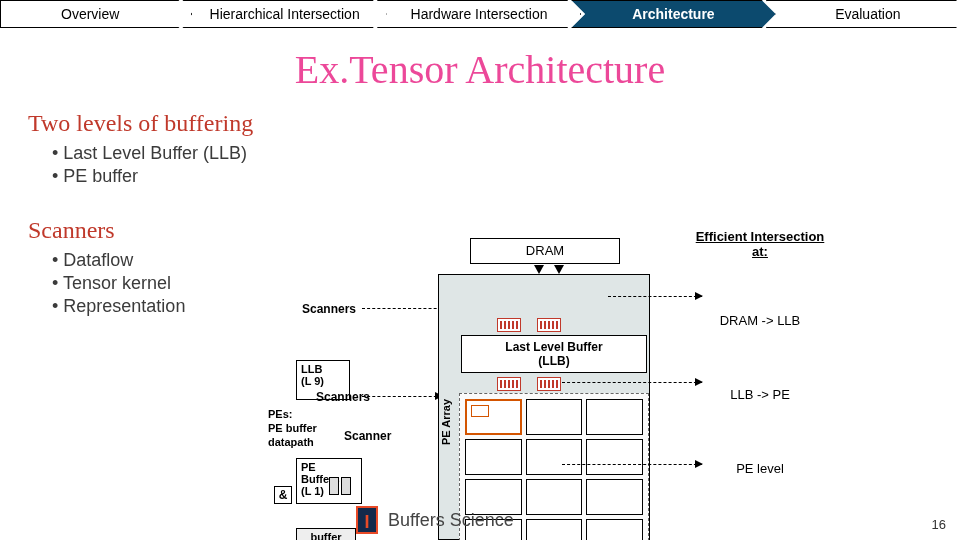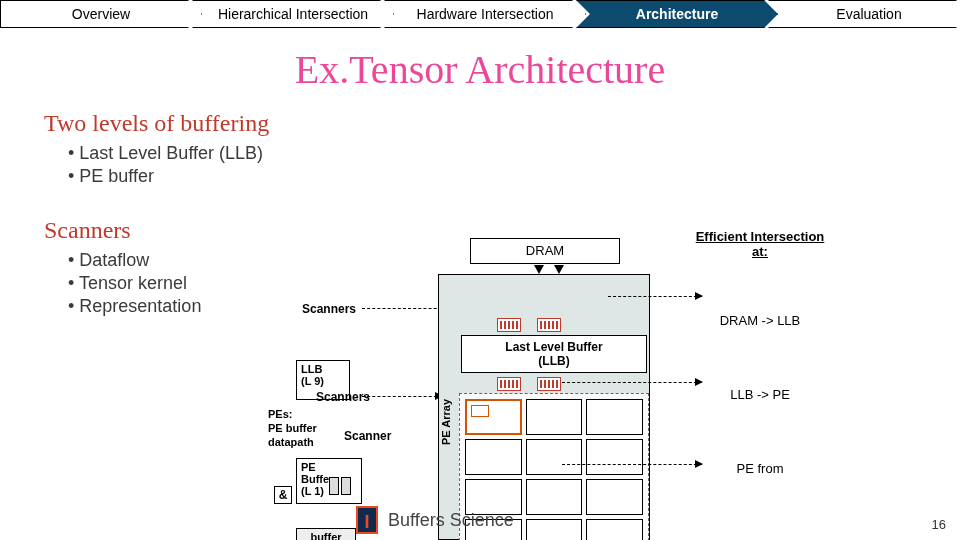--- a/index.html
+++ b/index.html
@@ -23,36 +23,36 @@
     border: 1px solid #000;
     background: #fff;
     text-align: center;
     line-height: 26px;
     font-size: 14px;
     position: relative;
     margin-right: -10px;
     clip-path: polygon(0 0, calc(100% - 14px) 0, 100% 50%, calc(100% - 14px) 100%, 0 100%, 14px 50%);
     padding: 0 18px;
   }
-  .nav-item:first-child { clip-path: polygon(0 0, calc(100% - 14px) 0, 100% 50%, calc(100% - 14px) 100%, 0 100%); }
+  .nav-item:first-child { clip-path: polygon(0 0, calc(100% - 14px) 0, 100% 50%, calc(100% - 14px) 100%, 0 100%); padding-left: 6px; }
   .nav-item.active {
     background: #0c4a6e;
     color: #fff;
     font-weight: 700;
     text-align: center;
   }
   .title {
     text-align: center;
     font-size: 40px;
     color: #ec4899;
     font-weight: 400;
     margin: 18px 2px 14px;
     font-family: Georgia, serif;
   }
-  .content { position: absolute; top: 110px; left: 0; right: 0; bottom: 30px; padding-left: 16px; }
+  .content { position: absolute; top: 110px; left: 0; right: 0; bottom: 30px; }
   .h2 { font-size: 24px; color: #c0392b; font-weight: 400; font-family: Georgia, serif; margin: 0 0 6px 28px; }
   .bul { font-size: 18px; color: #3b3b3b; margin: 2px 0 2px 52px; }
   .bul::before { content: "• "; }
   .sec-scanners { margin-top: 30px; }
   
   .midlabel { position: absolute; font-size: 12px; font-weight: 700; color: #000; }
   .midlabel.scanners1 { left: 302px; top: 192px; }
   .llbbox { position: absolute; left: 296px; top: 236px; width: 54px; height: 40px; border: 1.5px solid #000; padding: 2px 4px; font-size: 11px; font-weight: 700; line-height: 1.1; margin-top: 14px; }
   .midlabel.scanners2 { left: 316px; top: 280px; }
   .pesbox { position: absolute; left: 268px; top: 298px; font-size: 11px; font-weight: 700; line-height: 1.25; }
@@ -179,21 +179,21 @@
   </div>
 
   <div class="dash d1"></div>
   <div class="dash d2"></div>
   <div class="dash d3"></div>
 
   <div class="rcol1">
     <div class="rhead">Efficient Intersection at:</div>
     <div class="rrow plain">DRAM -&gt; LLB</div>
     <div class="rrow plain">LLB -&gt; PE</div>
-    <div class="rrow plain">PE from</div>
+    <div class="rrow plain">PE level</div>
   </div>
 </div>
 
 <div class="footer-logo">
   <div class="ilogo">I</div>
   <span>Buffers Science</span>
 </div>
 <div class="pagenum">16</div>
 
 </body></html>

